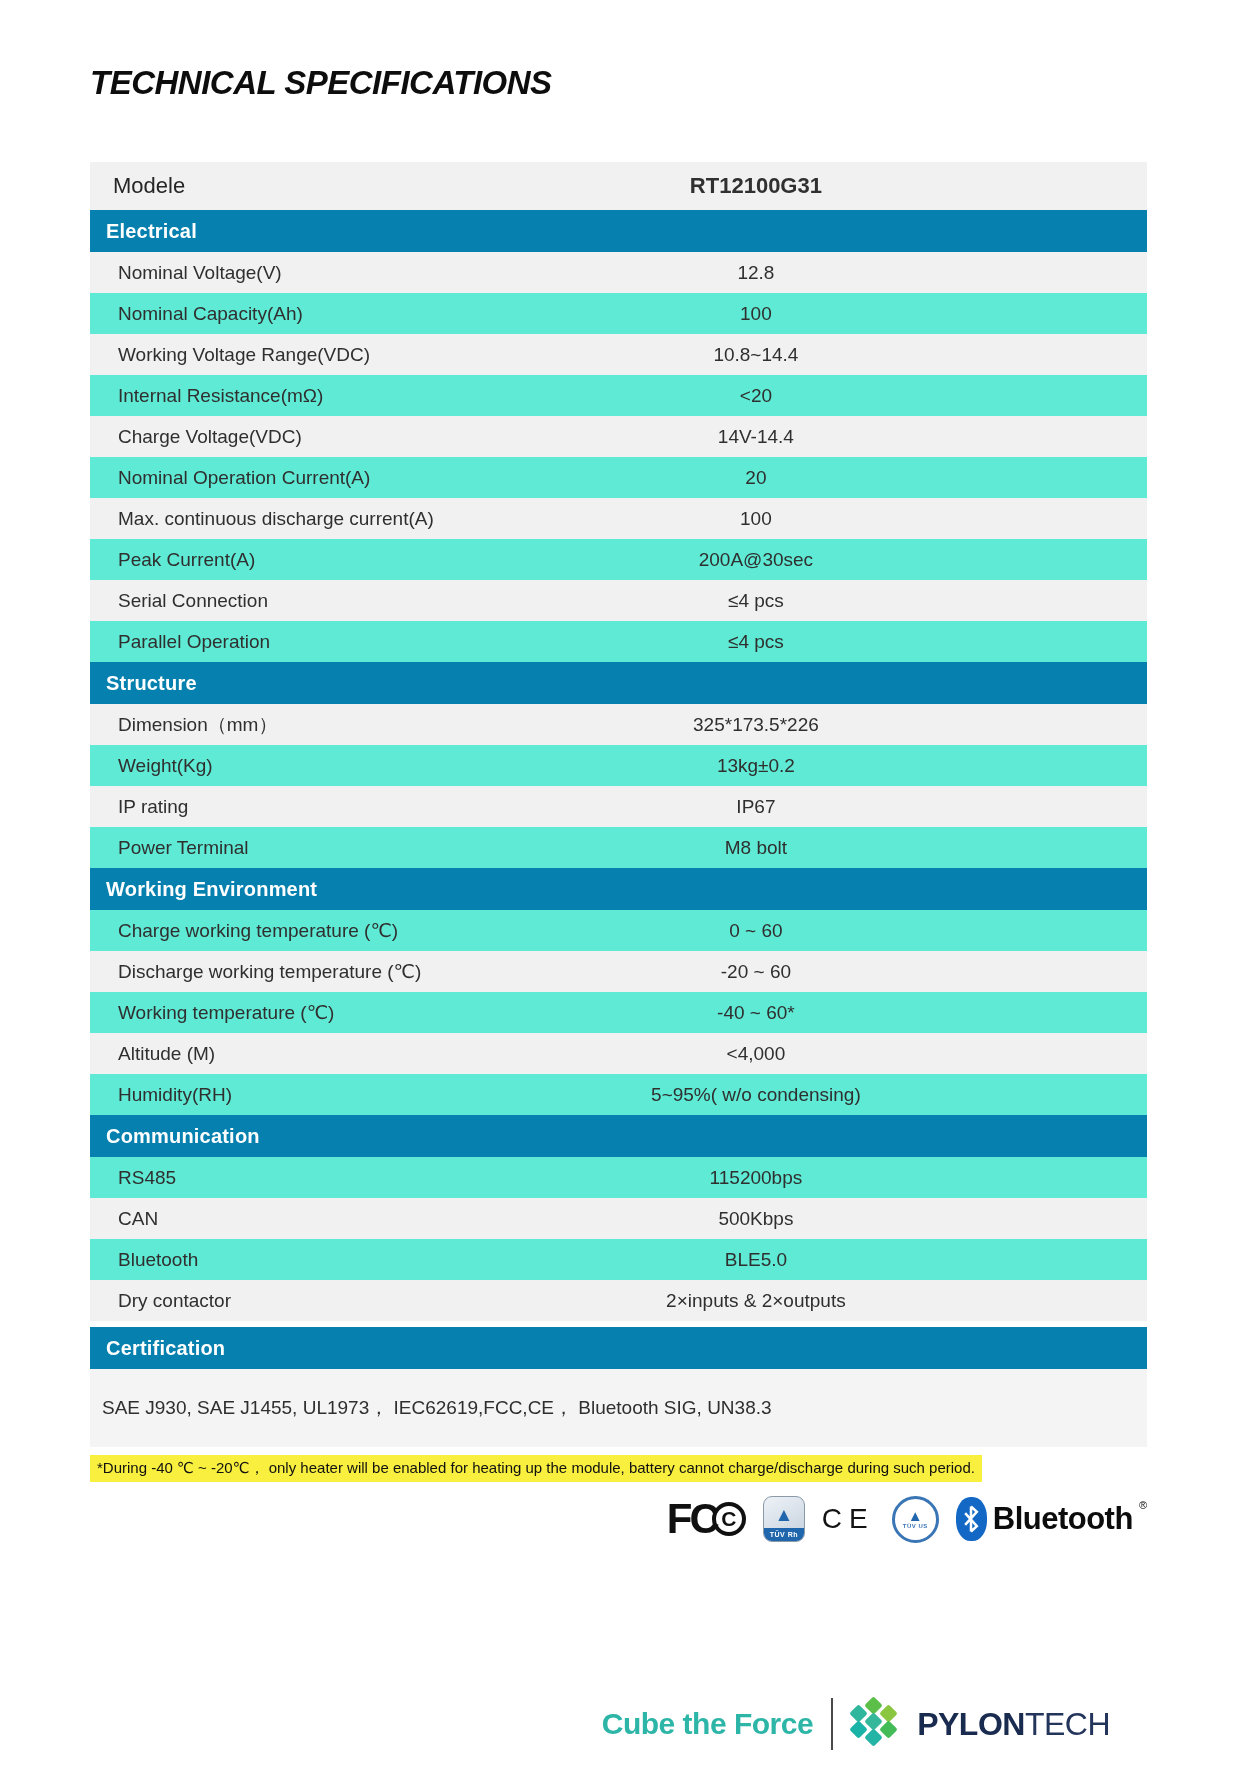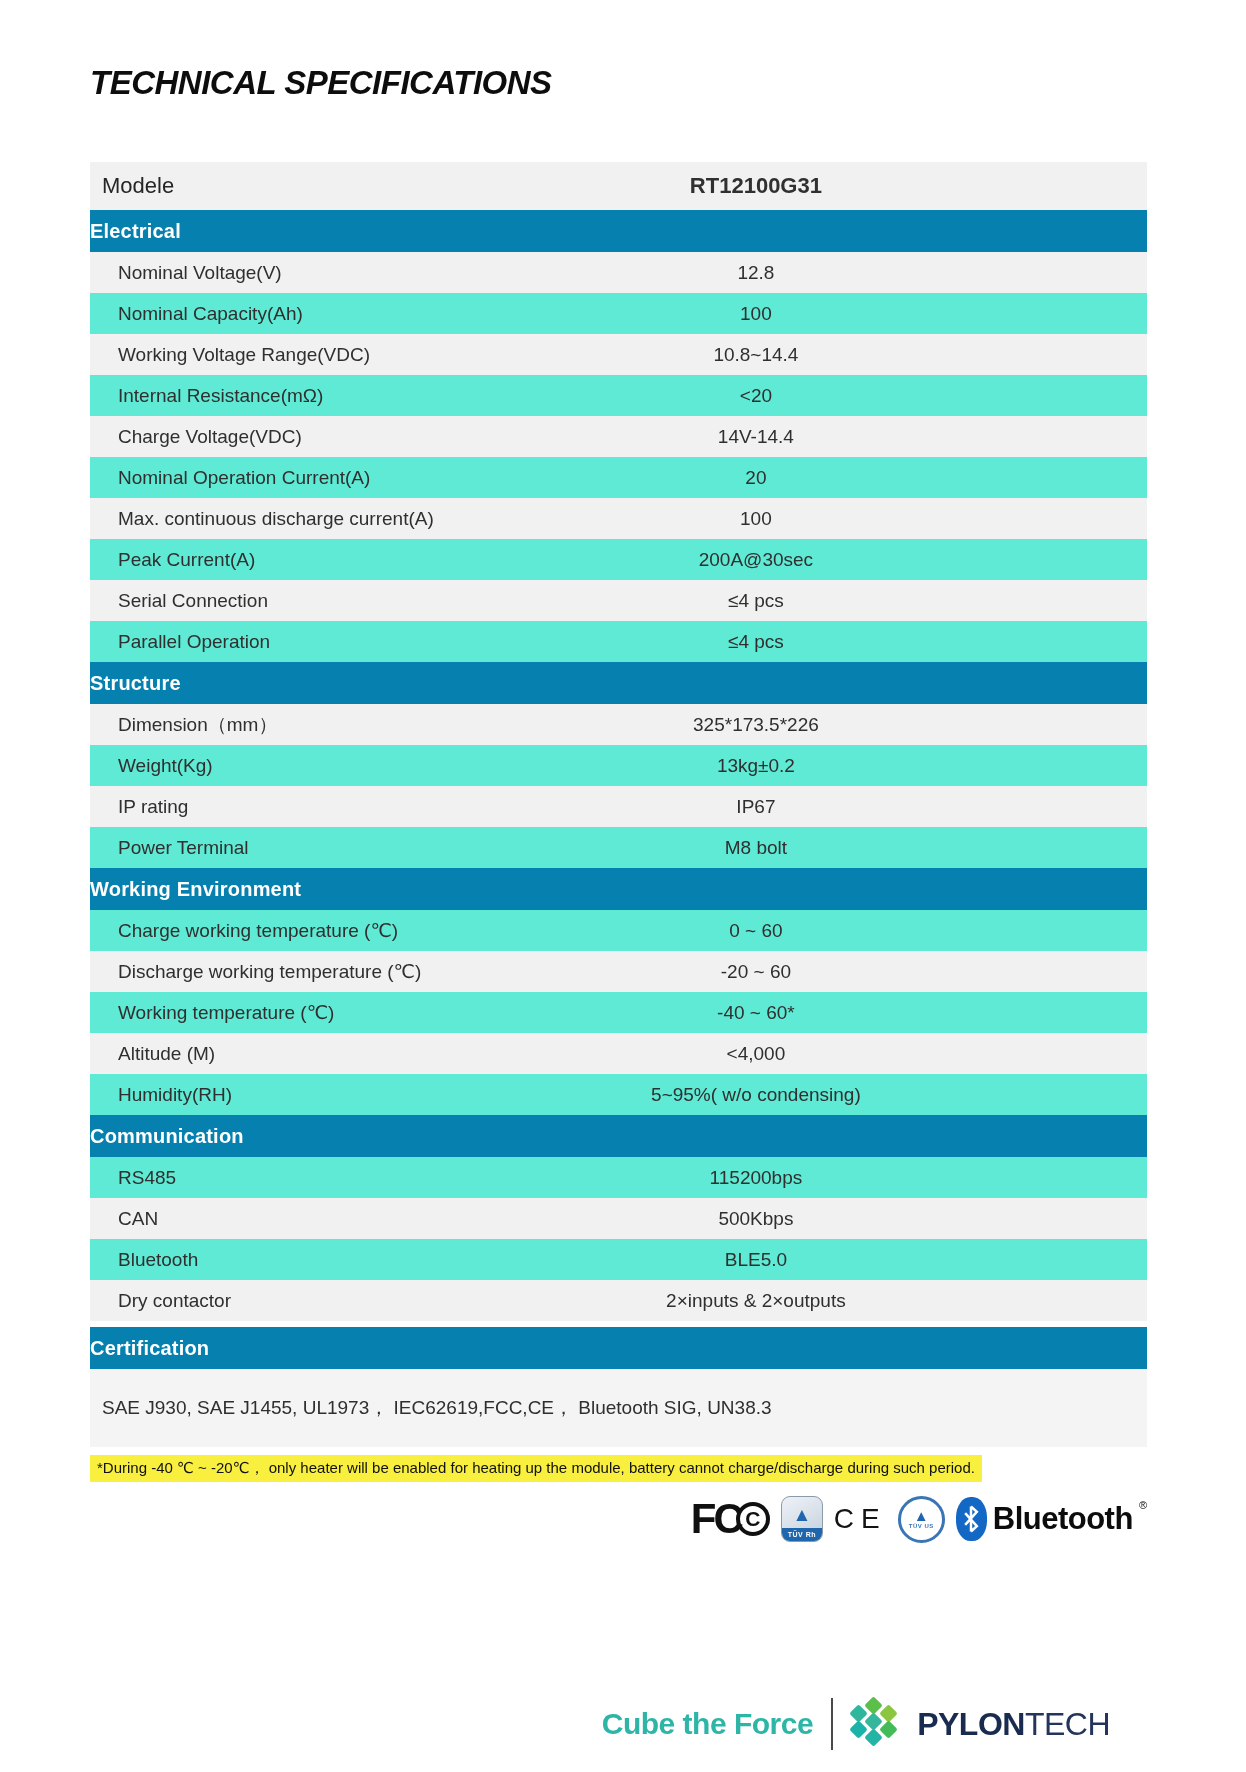--- a/index.html
+++ b/index.html
@@ -24,47 +24,47 @@
     font-size:33px;font-weight:700;font-style:italic;color:#0d0d0d;
     letter-spacing:-0.5px;
   }
   .spec-table{
     position:absolute;left:90px;top:162px;width:1057px;
   }
   .model-row{
     display:flex;align-items:center;height:48px;background:#f1f1f1;
   }
   .model-label{
-    flex:0 0 42%;padding-left:12px;font-size:22px;font-weight:500;color:#252525;
+    flex:0 0 42%;padding-left:23px;font-size:22px;font-weight:500;color:#252525;
   }
   .model-value{
     flex:0 0 42%;text-align:center;font-size:22px;font-weight:700;color:#303030;
   }
   .band{
     height:42px;display:flex;align-items:center;background:var(--band-blue);
-    color:#fff;font-size:20px;font-weight:700;padding-left:0;letter-spacing:0.2px;
+    color:#fff;font-size:20px;font-weight:700;padding-left:16px;letter-spacing:0.2px;
   }
   .band.gap-top{margin-top:6px;}
   .row{display:flex;align-items:center;height:41px;background:#5eead4;}
   .row.shaded{background:var(--row-gray);}
   .cell.label{flex:0 0 42%;padding-left:28px;font-size:19px;color:#2f2f2f;}
   .cell.value{flex:0 0 42%;text-align:center;font-size:19px;color:#2f2f2f;}
   .cert-row{
     min-height:78px;background:var(--cert-gray);display:flex;align-items:center;
     padding-left:12px;font-size:19px;color:#2f2f2f;
   }
   .footnote{
     position:absolute;left:90px;top:1455px;
     display:inline-block;background:var(--highlight-yellow);
     padding:4px 7px;font-size:15px;color:#111;white-space:nowrap;
   }
   
   .logos-row{
     position:absolute;top:1492px;left:90px;width:1057px;height:54px;
-    display:flex;justify-content:flex-end;align-items:center;gap:11px;
+    display:flex;justify-content:flex-end;align-items:center;gap:17px;
   }
   .fcc-logo{display:flex;align-items:center;font-weight:900;color:#101010;}
   .fcc-text{font-size:42px;letter-spacing:-3px;font-weight:900;}
   .fcc-circle{
     width:34px;height:34px;border:4px solid #101010;border-radius:50%;
     display:flex;align-items:center;justify-content:center;
     font-size:21px;font-weight:900;margin-left:-5px;
   }
   .tuv-square{
     width:42px;height:46px;border-radius:9px;border:1px solid #8b9aa9;

